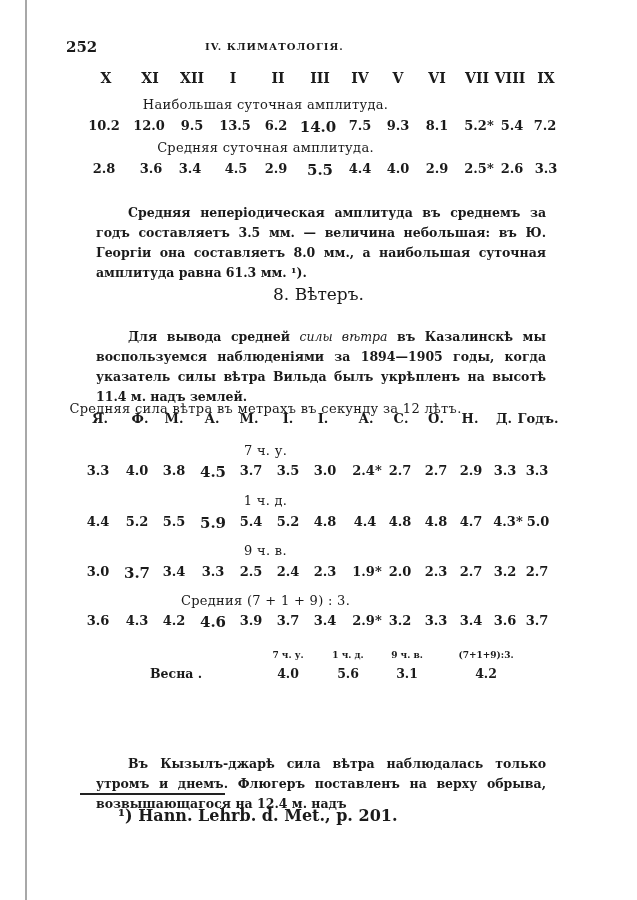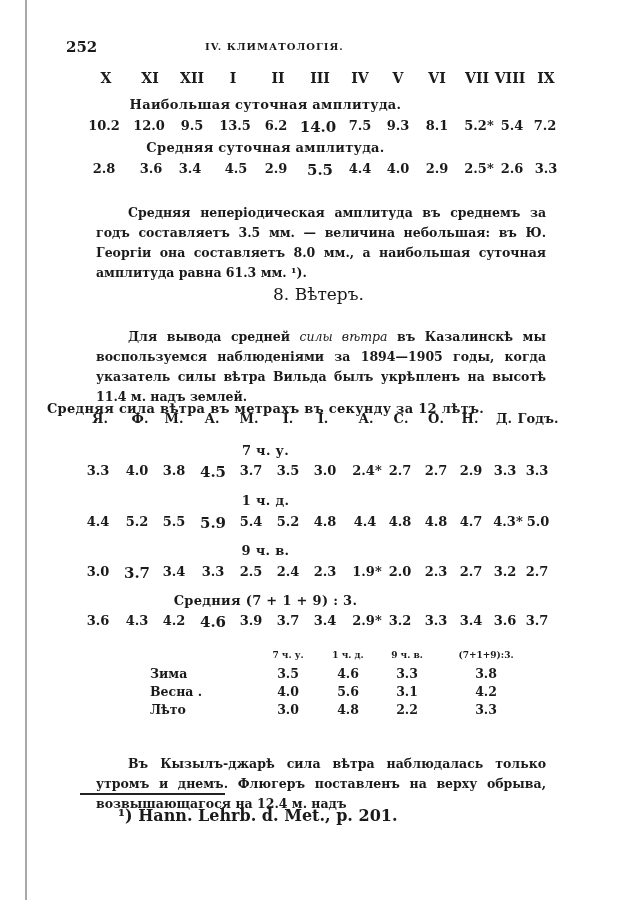--- a/index.html
+++ b/index.html
@@ -9,21 +9,21 @@
     font-family: "DejaVu Serif", "Liberation Serif", serif;
   }
   .left-rule { position: absolute; left: 25px; top: 0; width: 2px; height: 900px; background: #a8a8a8; }
   .abs { position: absolute; white-space: nowrap; }
   .page-num { left: 66px; top: 38px; font-size: 15px; font-weight: bold; }
   .running-head { left: 205px; top: 41px; font-size: 10px; font-weight: bold; letter-spacing: 1px; }
   .row { position: absolute; left: 0; width: 637px; height: 20px; }
   .cell { position: absolute; transform: translateX(-50%); white-space: nowrap; font-size: 13px; font-weight: bold; }
   .cell.hdr { font-size: 14px; }
   .cell.strong { font-size: 15px; font-weight: 900; text-align: center; }
-  .caption { position: absolute; left: 0; width: 531px; text-align: center; font-size: 13px; font-weight: bold; letter-spacing: 0.3px; }
+  .caption { position: absolute; left: 0; width: 531px; text-align: center; font-size: 13px; font-weight: normal; letter-spacing: 0.3px; }
   .para { position: absolute; left: 86px; width: 470px; font-size: 12.5px; font-weight: bold; line-height: 20px; text-align: justify; }
   .para p { margin: 10px; text-indent: 32px; }
   .section-title { position: absolute; left: 0; width: 637px; text-align: center; font-size: 17px; font-weight: normal; top: 284px; }
   em.it { font-style: italic; font-weight: normal; }
   .season-table { position: absolute; left: 150px; top: 648px; border-collapse: collapse; font-size: 12.5px; font-weight: bold; }
   .season-table th { font-size: 9px; font-weight: bold; padding: 0 0 2px 0; height: 14px; text-align: center; }
   .season-table td { padding: 0; height: 18px; text-align: center; }
   .season-table td.lbl { text-align: left; width: 108px; }
   .season-table .c1 { width: 60px; } .season-table .c2 { width: 60px; } .season-table .c3 { width: 58px; } .season-table .c4 { width: 100px; }
   .fn-rule { position: absolute; left: 80px; top: 793px; width: 145px; height: 1.5px; background: #222; }
@@ -184,40 +184,26 @@
     <tr>
       <th class="lbl"></th>
       <th class="c1">7 ч. у.</th>
       <th class="c2">1 ч. д.</th>
       <th class="c3">9 ч. в.</th>
       <th class="c4">(7+1+9):3.</th>
     </tr>
   </thead>
   <tbody>
     <tr>
-      <td class="lbl">Зима</td>
-      <td>3.5</td>
-      <td>4.6</td>
-      <td>3.3</td>
-      <td>3.8</td>
-    </tr>
-    <tr>
       <td class="lbl">Весна .</td>
       <td>4.0</td>
       <td>5.6</td>
       <td>3.1</td>
       <td>4.2</td>
     </tr>
-    <tr>
-      <td class="lbl">Лѣто</td>
-      <td>3.0</td>
-      <td>4.8</td>
-      <td>2.2</td>
-      <td>3.3</td>
-    </tr>
   </tbody>
 </table>
 
 <div class="para" style="top:744px;">
   <p>Въ Кызылъ-джарѣ сила вѣтра наблюдалась только утромъ и днемъ. Флюгеръ поставленъ на верху обрыва, возвышающагося на 12.4 м. надъ</p>
 </div>
 
 <div class="fn-rule"></div>
 <div class="abs footnote">¹) Hann. Lehrb. d. Met., p. 201.</div>
 

